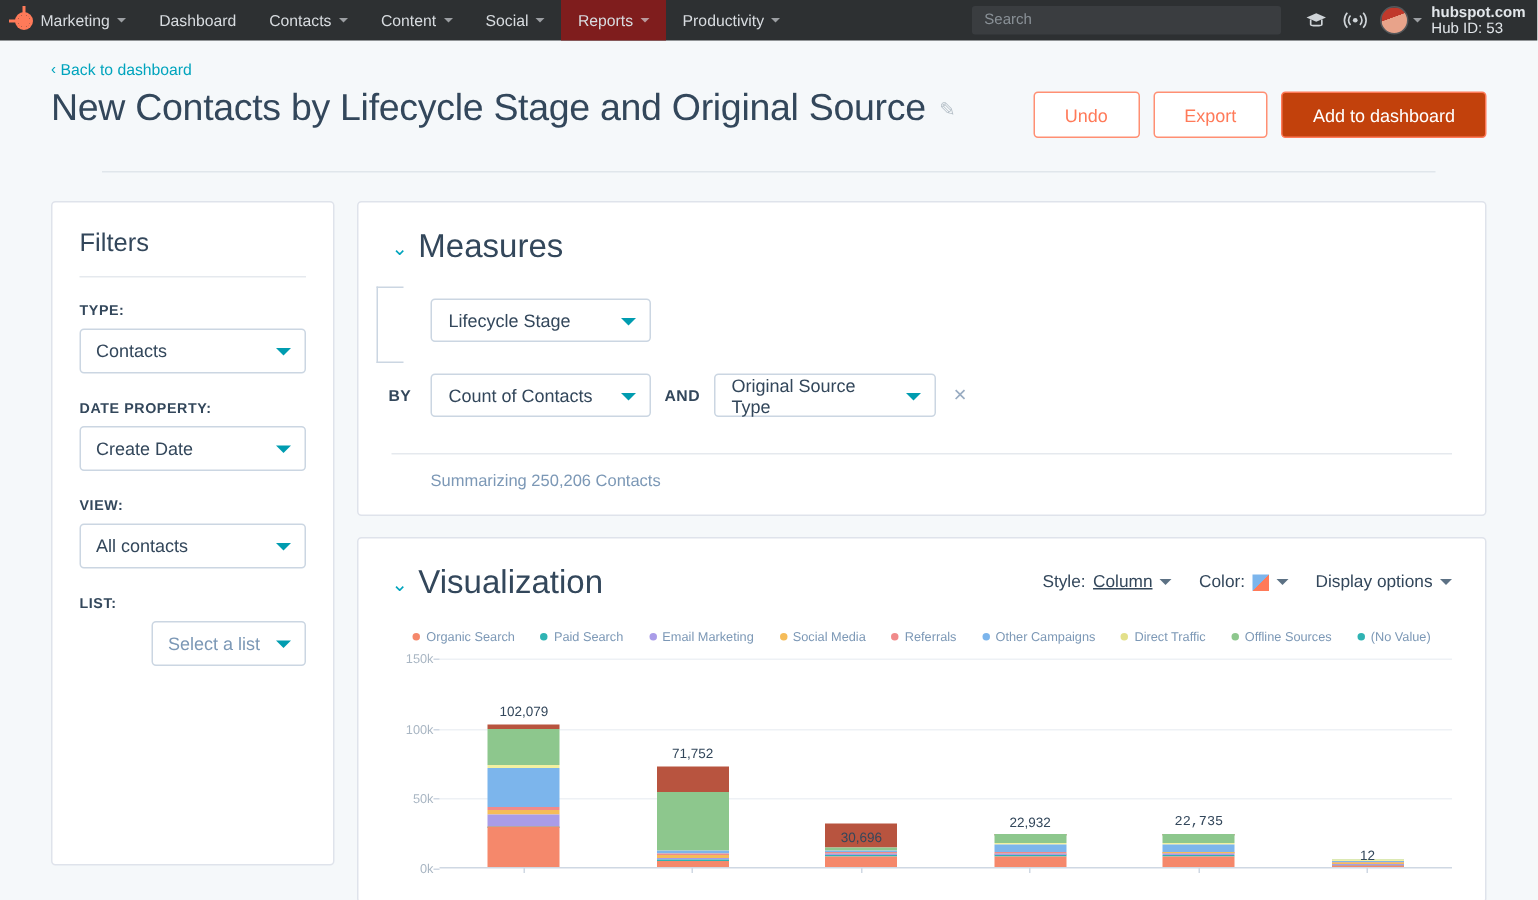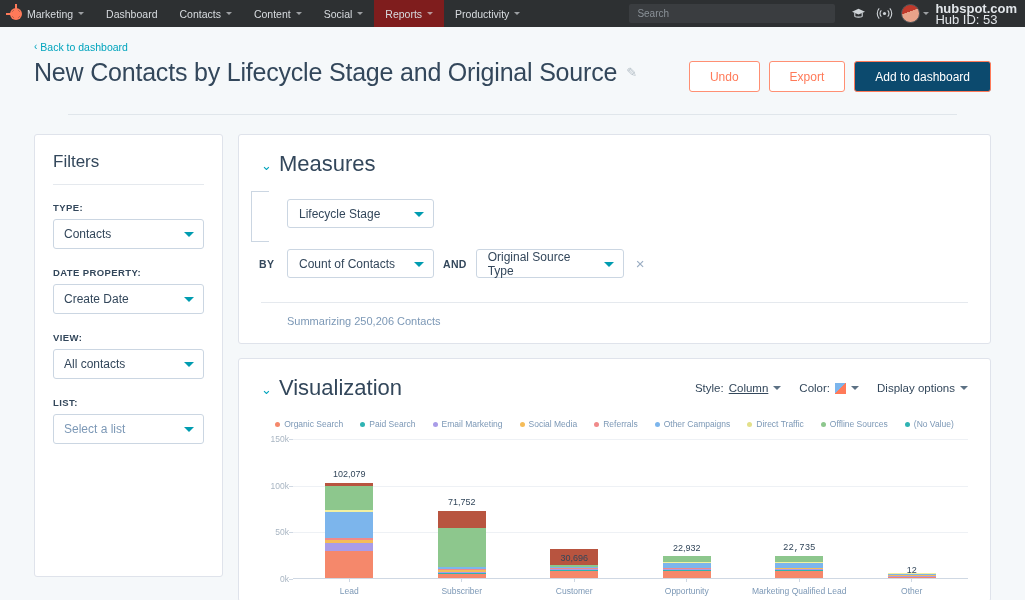--- a/index.html
+++ b/index.html
@@ -75,21 +75,21 @@
     color: #cfd4d8;
   }
   .avatar {
     width: 19px; height: 19px; border-radius: 50%;
     background: linear-gradient(160deg,#c0392b 0 40%, #e8a38a 41% 100%);
     margin: 0 3px 0 4px;
     border: 1px solid #55585b;
     flex: none;
   }
   .acct {
-    font-size: 13px; line-height: 11px;
+    font-size: 10px; line-height: 11px;
     color: #e2e6ea; padding-left: 6px;
     white-space: nowrap;
   }
   .acct b { font-weight: bold; display:block; }
 
   
   .page-head {
     padding: 9px 34px 0 34px;
     background: #f5f8fa;
   }
@@ -129,21 +129,21 @@
     height: 31px;
     cursor: pointer;
     white-space: nowrap;
   }
   .btn-outline {
     background: #fff;
     border: 1px solid #ff8f73;
     color: #ff7a59;
   }
   .btn-primary {
-    background: #0c4a6e;
+    background: #c2410c;
     border: 1px solid #ff7a59;
     color: #fff;
   }
   .head-rule {
     margin: 22px 34px 0 34px;
     border-bottom: 1px solid #e0e6eb;
   }
 
   
   .content {
@@ -186,21 +186,21 @@
     margin-bottom: 18px;
   }
   .select .tri {
     position: absolute; right: 9px; top: 50%;
     margin-top: -2px;
     width: 0; height: 0;
     border-left: 5px solid transparent;
     border-right: 5px solid transparent;
     border-top: 5px solid #009cb0;
   }
-  .select.placeholder { color: #7c98b6; }
+  .select.placeholder { color: #7c98b6; margin-left: 48px; }
   .select.last { margin-bottom: 0; }
 
   
   .right-col { flex: 1; min-width: 0; }
   .card {
     background: #fff;
     border: 1px solid #dfe3eb;
     border-radius: 3px;
     margin-bottom: 14px;
   }
@@ -626,25 +626,17 @@
                   <div class="seg" title="Social Media: 1" style="background: rgb(245, 188, 89); height: 0.7px;"></div>
                   <div class="seg" title="Referrals: 1" style="background: rgb(240, 138, 138); height: 0.7px;"></div>
                   <div class="seg" title="Other Campaigns: 1" style="background: rgb(124, 181, 236); height: 0.7px;"></div>
                   <div class="seg" title="Direct Traffic: 1" style="background: rgb(242, 240, 160); height: 0.7px;"></div>
                   <div class="seg" title="Offline Sources: 1" style="background: rgb(141, 199, 141); height: 0.7px;"></div>
                 </div>
                 <div class="tickmark"></div>
               </div>
             </div>
         </div>
-        <div class="xaxis" id="xaxis">
-            <div class="xlabel">Lead</div>
-            <div class="xlabel">Subscriber</div>
-            <div class="xlabel">Customer</div>
-            <div class="xlabel">Opportunity</div>
-            <div class="xlabel">Marketing Qualified Lead</div>
-            <div class="xlabel">Other</div>
-          </div>
       </div>
     </div>
 
   </div>
 </div>
 
 </body></html>

